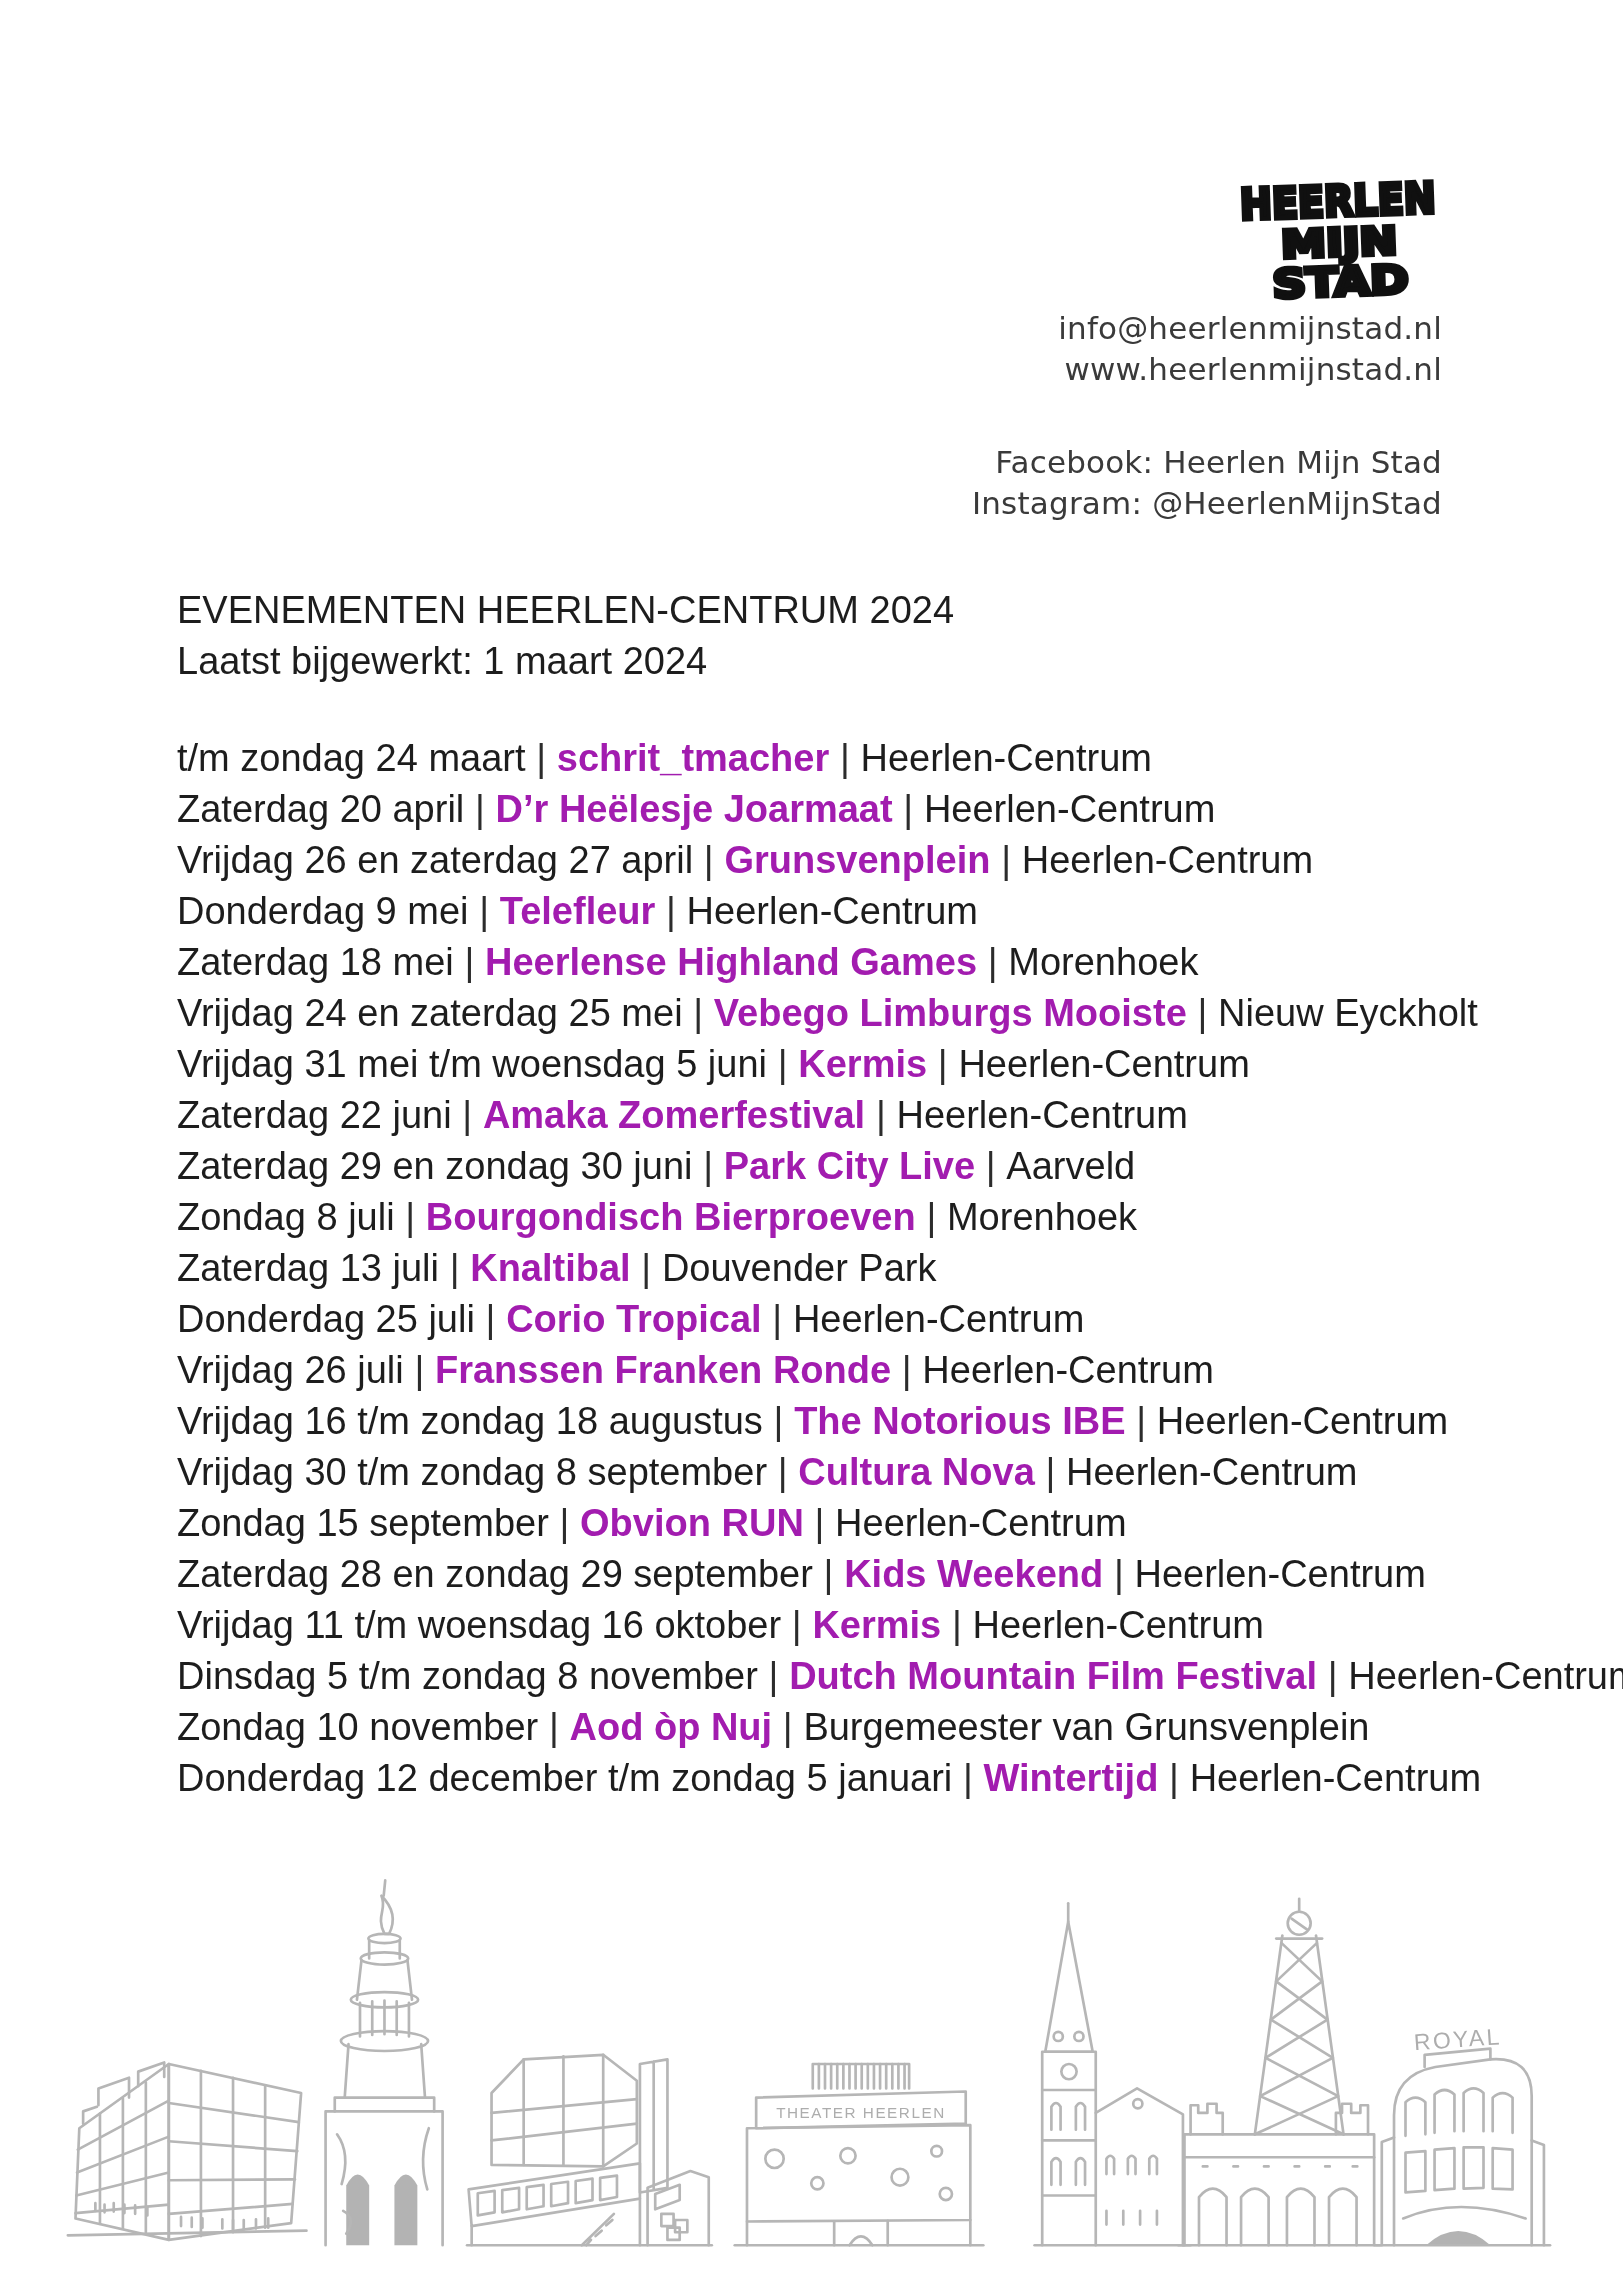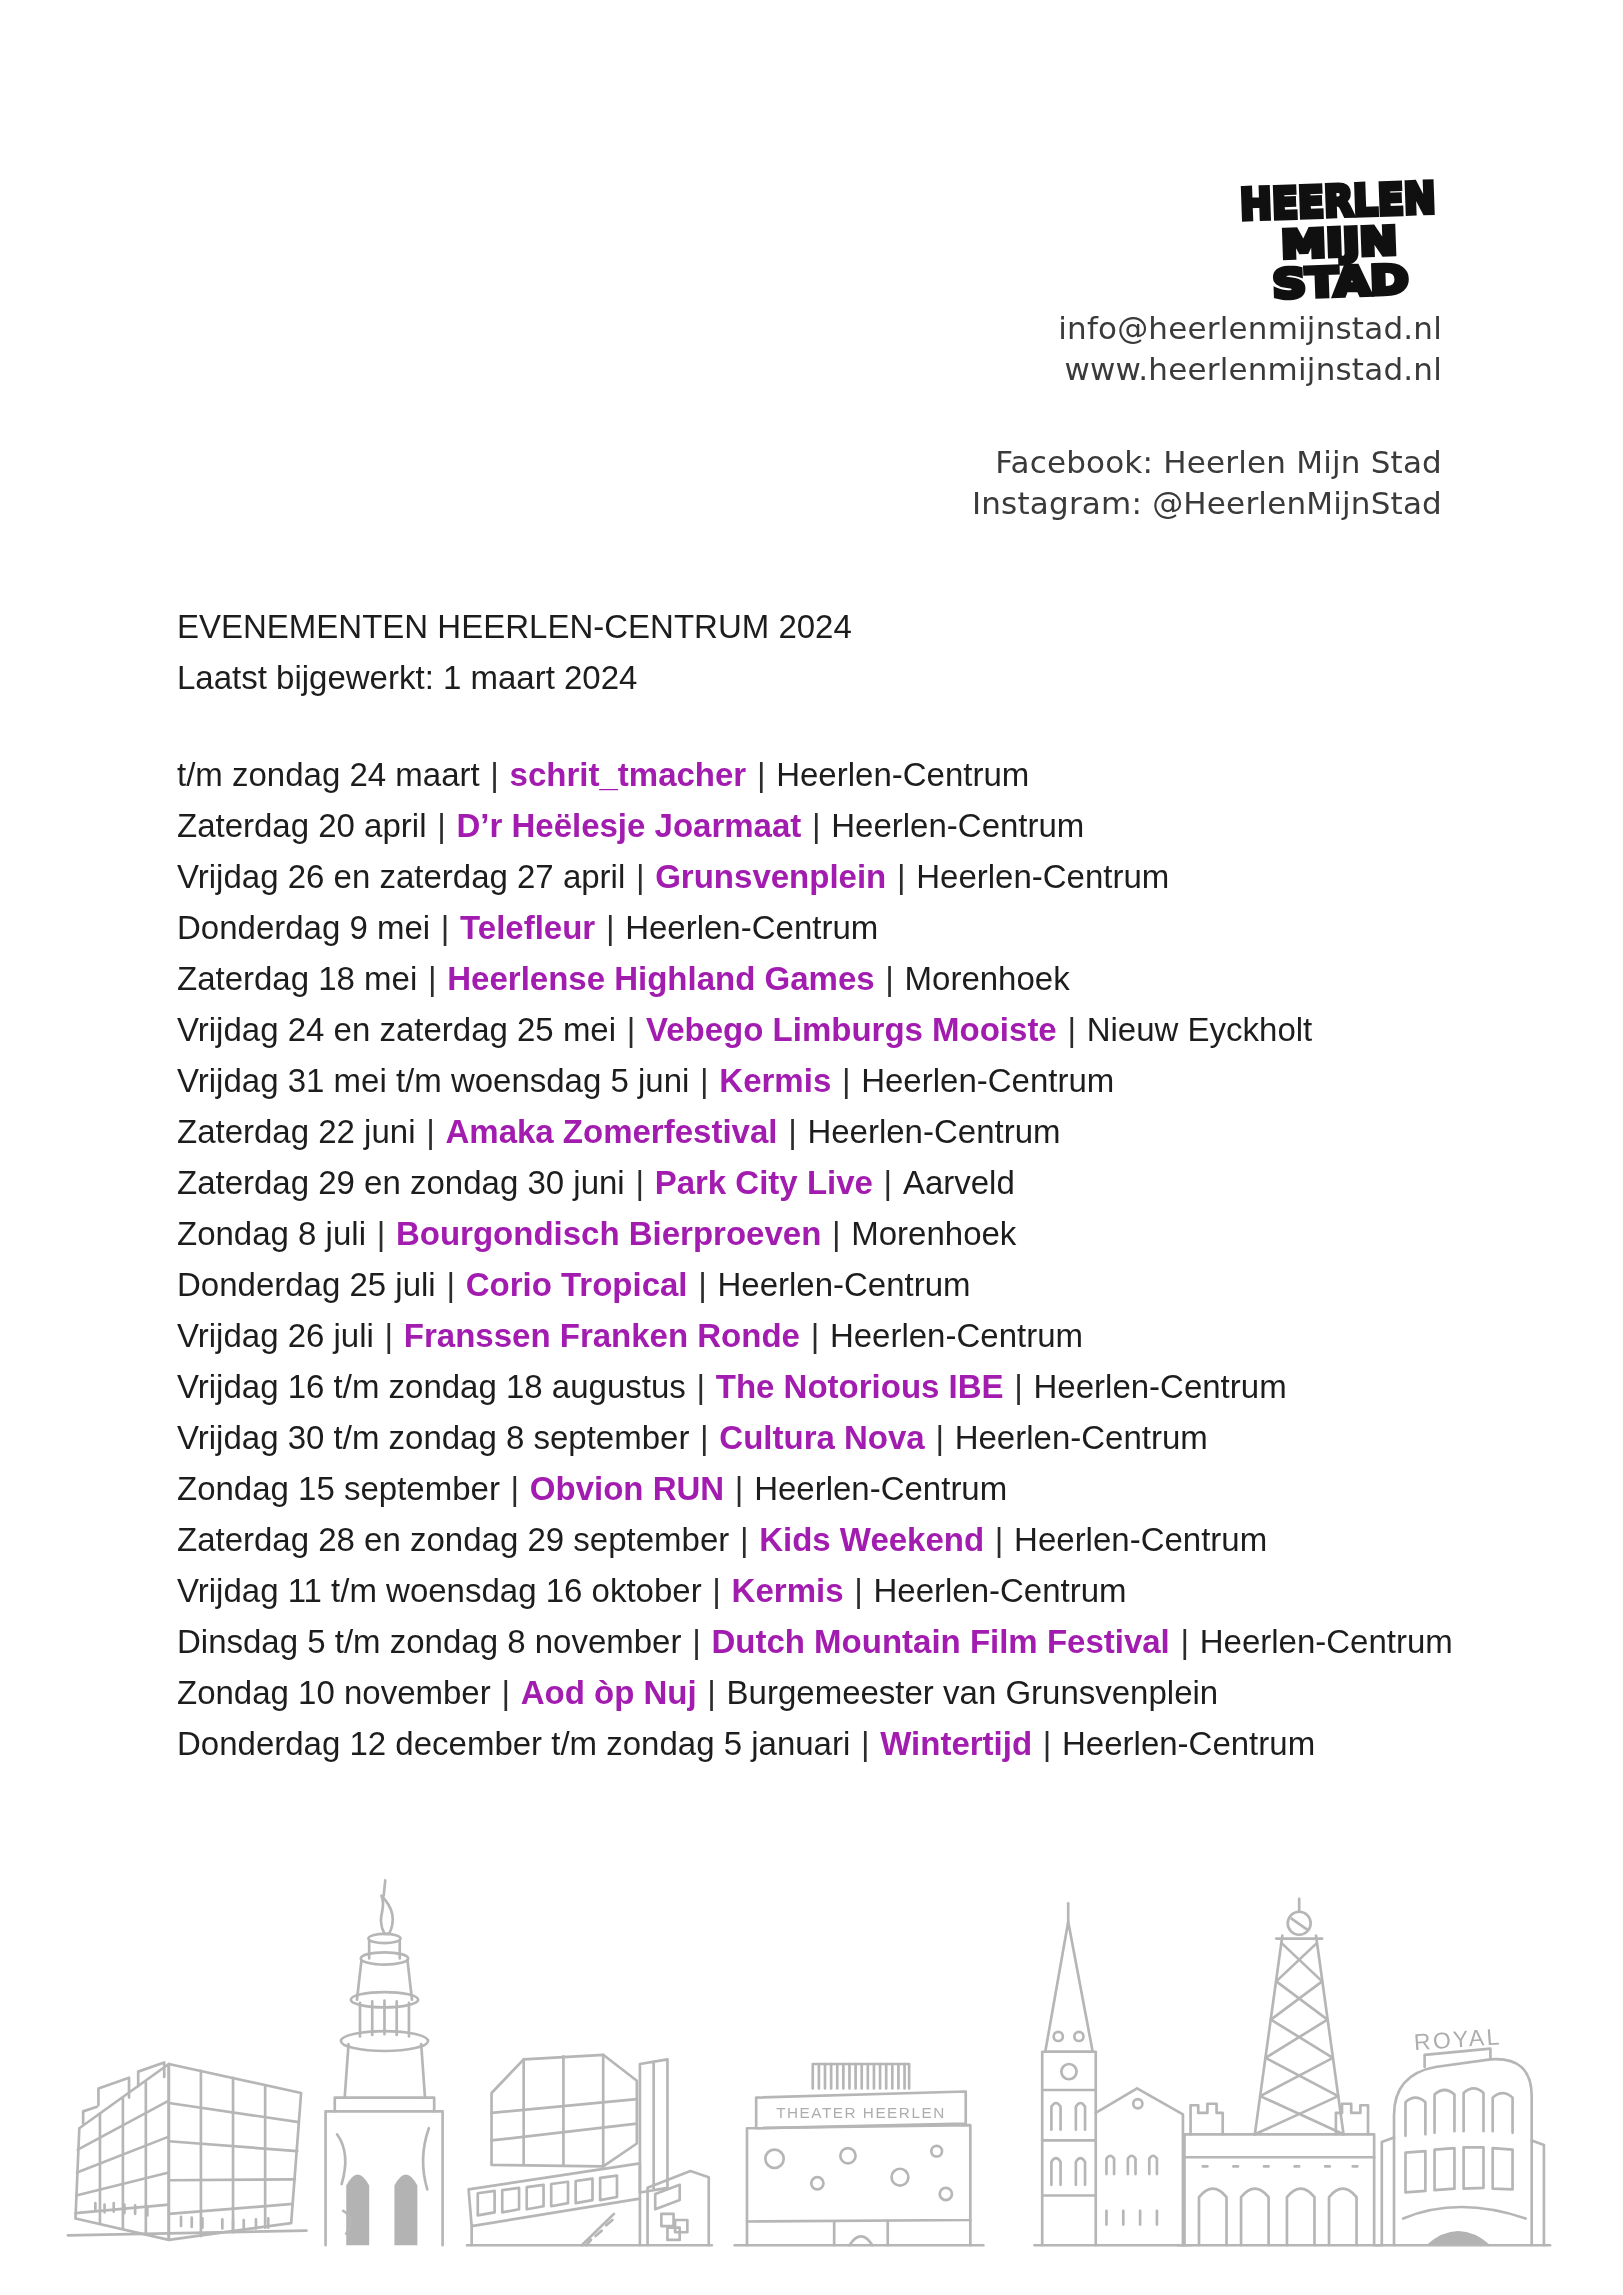--- a/index.html
+++ b/index.html
@@ -30,23 +30,23 @@
     font-size: 31px;
     line-height: 41px;
     color: #3a3a3a;
     letter-spacing: 0.2px;
   }
   .contact .group-gap { margin-top: 52px; }
   
   .content {
     position: absolute;
     left: 177px;
-    top: 601px;
+    top: 585px;
     width: 1377px;
-    font-size: 33px;
+    font-size: 38px;
     line-height: 51px;
     color: #1d1d1d;
   }
   .title-block div { white-space: nowrap; }
   .events {
     margin-top: 46px;
   }
   .event-line {
     line-height: 51px;
     white-space: nowrap;
@@ -129,20 +129,23 @@
       <span class="ev-date">Vrijdag 31 mei t/m woensdag 5 juni</span><span class="sep">|</span><span class="ev-name">Kermis</span><span class="sep">|</span><span class="ev-loc">Heerlen-Centrum</span>
     </div>
         <div class="event-line">
       <span class="ev-date">Zaterdag 22 juni</span><span class="sep">|</span><span class="ev-name">Amaka Zomerfestival</span><span class="sep">|</span><span class="ev-loc">Heerlen-Centrum</span>
     </div>
         <div class="event-line">
       <span class="ev-date">Zaterdag 29 en zondag 30 juni</span><span class="sep">|</span><span class="ev-name">Park City Live</span><span class="sep">|</span><span class="ev-loc">Aarveld</span>
     </div>
         <div class="event-line">
       <span class="ev-date">Zondag 8 juli</span><span class="sep">|</span><span class="ev-name">Bourgondisch Bierproeven</span><span class="sep">|</span><span class="ev-loc">Morenhoek</span>
+    </div>
+        <div class="event-line">
+      <span class="ev-date">Zaterdag 13 juli</span><span class="sep">|</span><span class="ev-name">Knaltibal</span><span class="sep">|</span><span class="ev-loc">Douvender Park</span>
     </div>
         <div class="event-line">
       <span class="ev-date">Donderdag 25 juli</span><span class="sep">|</span><span class="ev-name">Corio Tropical</span><span class="sep">|</span><span class="ev-loc">Heerlen-Centrum</span>
     </div>
         <div class="event-line">
       <span class="ev-date">Vrijdag 26 juli</span><span class="sep">|</span><span class="ev-name">Franssen Franken Ronde</span><span class="sep">|</span><span class="ev-loc">Heerlen-Centrum</span>
     </div>
         <div class="event-line">
       <span class="ev-date">Vrijdag 16 t/m zondag 18 augustus</span><span class="sep">|</span><span class="ev-name">The Notorious IBE</span><span class="sep">|</span><span class="ev-loc">Heerlen-Centrum</span>
     </div>

